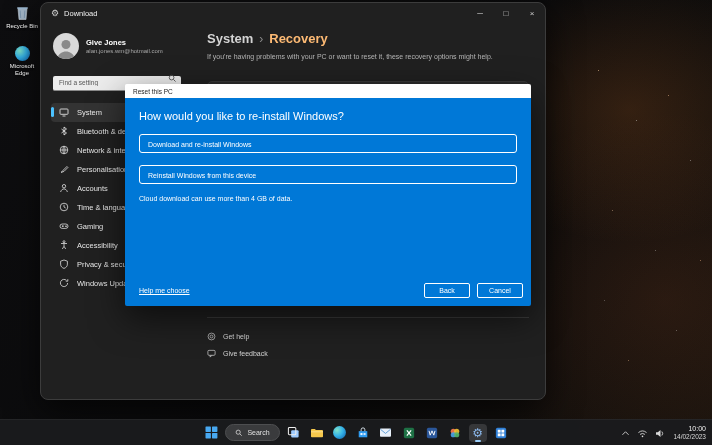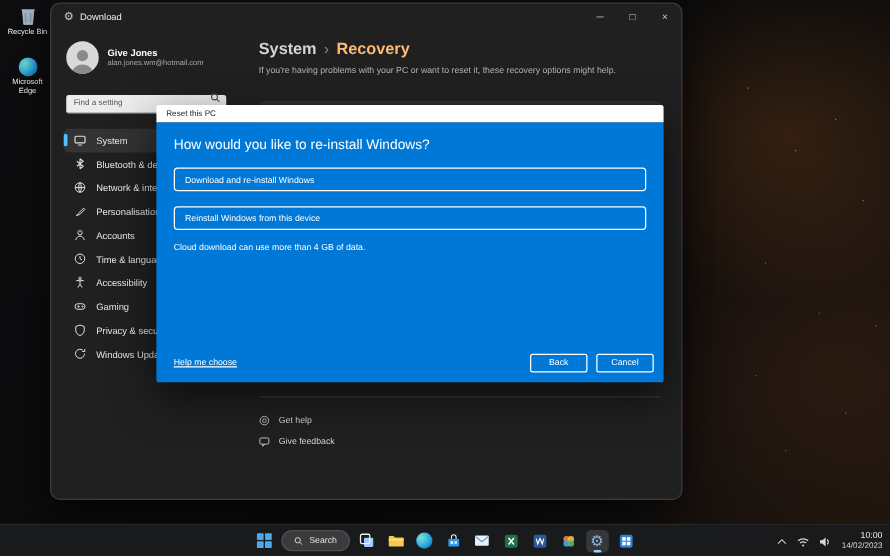--- a/index.html
+++ b/index.html
@@ -213,35 +213,35 @@
                 <g fill="none" stroke="#e0e0e0" stroke-width=".8">
                   <circle cx="5" cy="5" r="3.8"></circle>
                   <path d="M5 2.8V5l1.7 1"></path>
                 </g>
               </svg>
             <span>Time &amp; language</span>
           </div>
           <div class="nav-item">
             <svg class="nicon" viewBox="0 0 10 10">
                 <g fill="none" stroke="#e0e0e0" stroke-width=".8">
-                  <circle cx="5" cy="1.7" r="1"></circle>
-                  <path d="M2 3.5h6M5 3.5v2.8M5 6.3L3.3 9M5 6.3L6.7 9"></path>
-                </g>
-              </svg>
-            <span>Accessibility</span>
-          </div>
-          <div class="nav-item">
-            <svg class="nicon" viewBox="0 0 10 10">
-                <g fill="none" stroke="#e0e0e0" stroke-width=".8">
                   <rect x="1" y="3" width="8" height="4.4" rx="2.2"></rect>
                   <path d="M2.9 5.2h1.8M3.8 4.3v1.8"></path>
                   <circle cx="7" cy="5.2" r=".45" fill="#e0e0e0"></circle>
                 </g>
               </svg>
             <span>Gaming</span>
+          </div>
+          <div class="nav-item">
+            <svg class="nicon" viewBox="0 0 10 10">
+                <g fill="none" stroke="#e0e0e0" stroke-width=".8">
+                  <circle cx="5" cy="1.7" r="1"></circle>
+                  <path d="M2 3.5h6M5 3.5v2.8M5 6.3L3.3 9M5 6.3L6.7 9"></path>
+                </g>
+              </svg>
+            <span>Accessibility</span>
           </div>
           <div class="nav-item">
             <svg class="nicon" viewBox="0 0 10 10">
                 <path d="M5 1l3.4 1.2v2.9C8.4 7.4 7 8.7 5 9.4 3 8.7 1.6 7.4 1.6 5.1V2.2z" fill="none" stroke="#e0e0e0" stroke-width=".8"></path>
               </svg>
             <span>Privacy &amp; security</span>
           </div>
           <div class="nav-item">
             <svg class="nicon" viewBox="0 0 10 10">
                 <g fill="none" stroke="#e0e0e0" stroke-width=".8">

